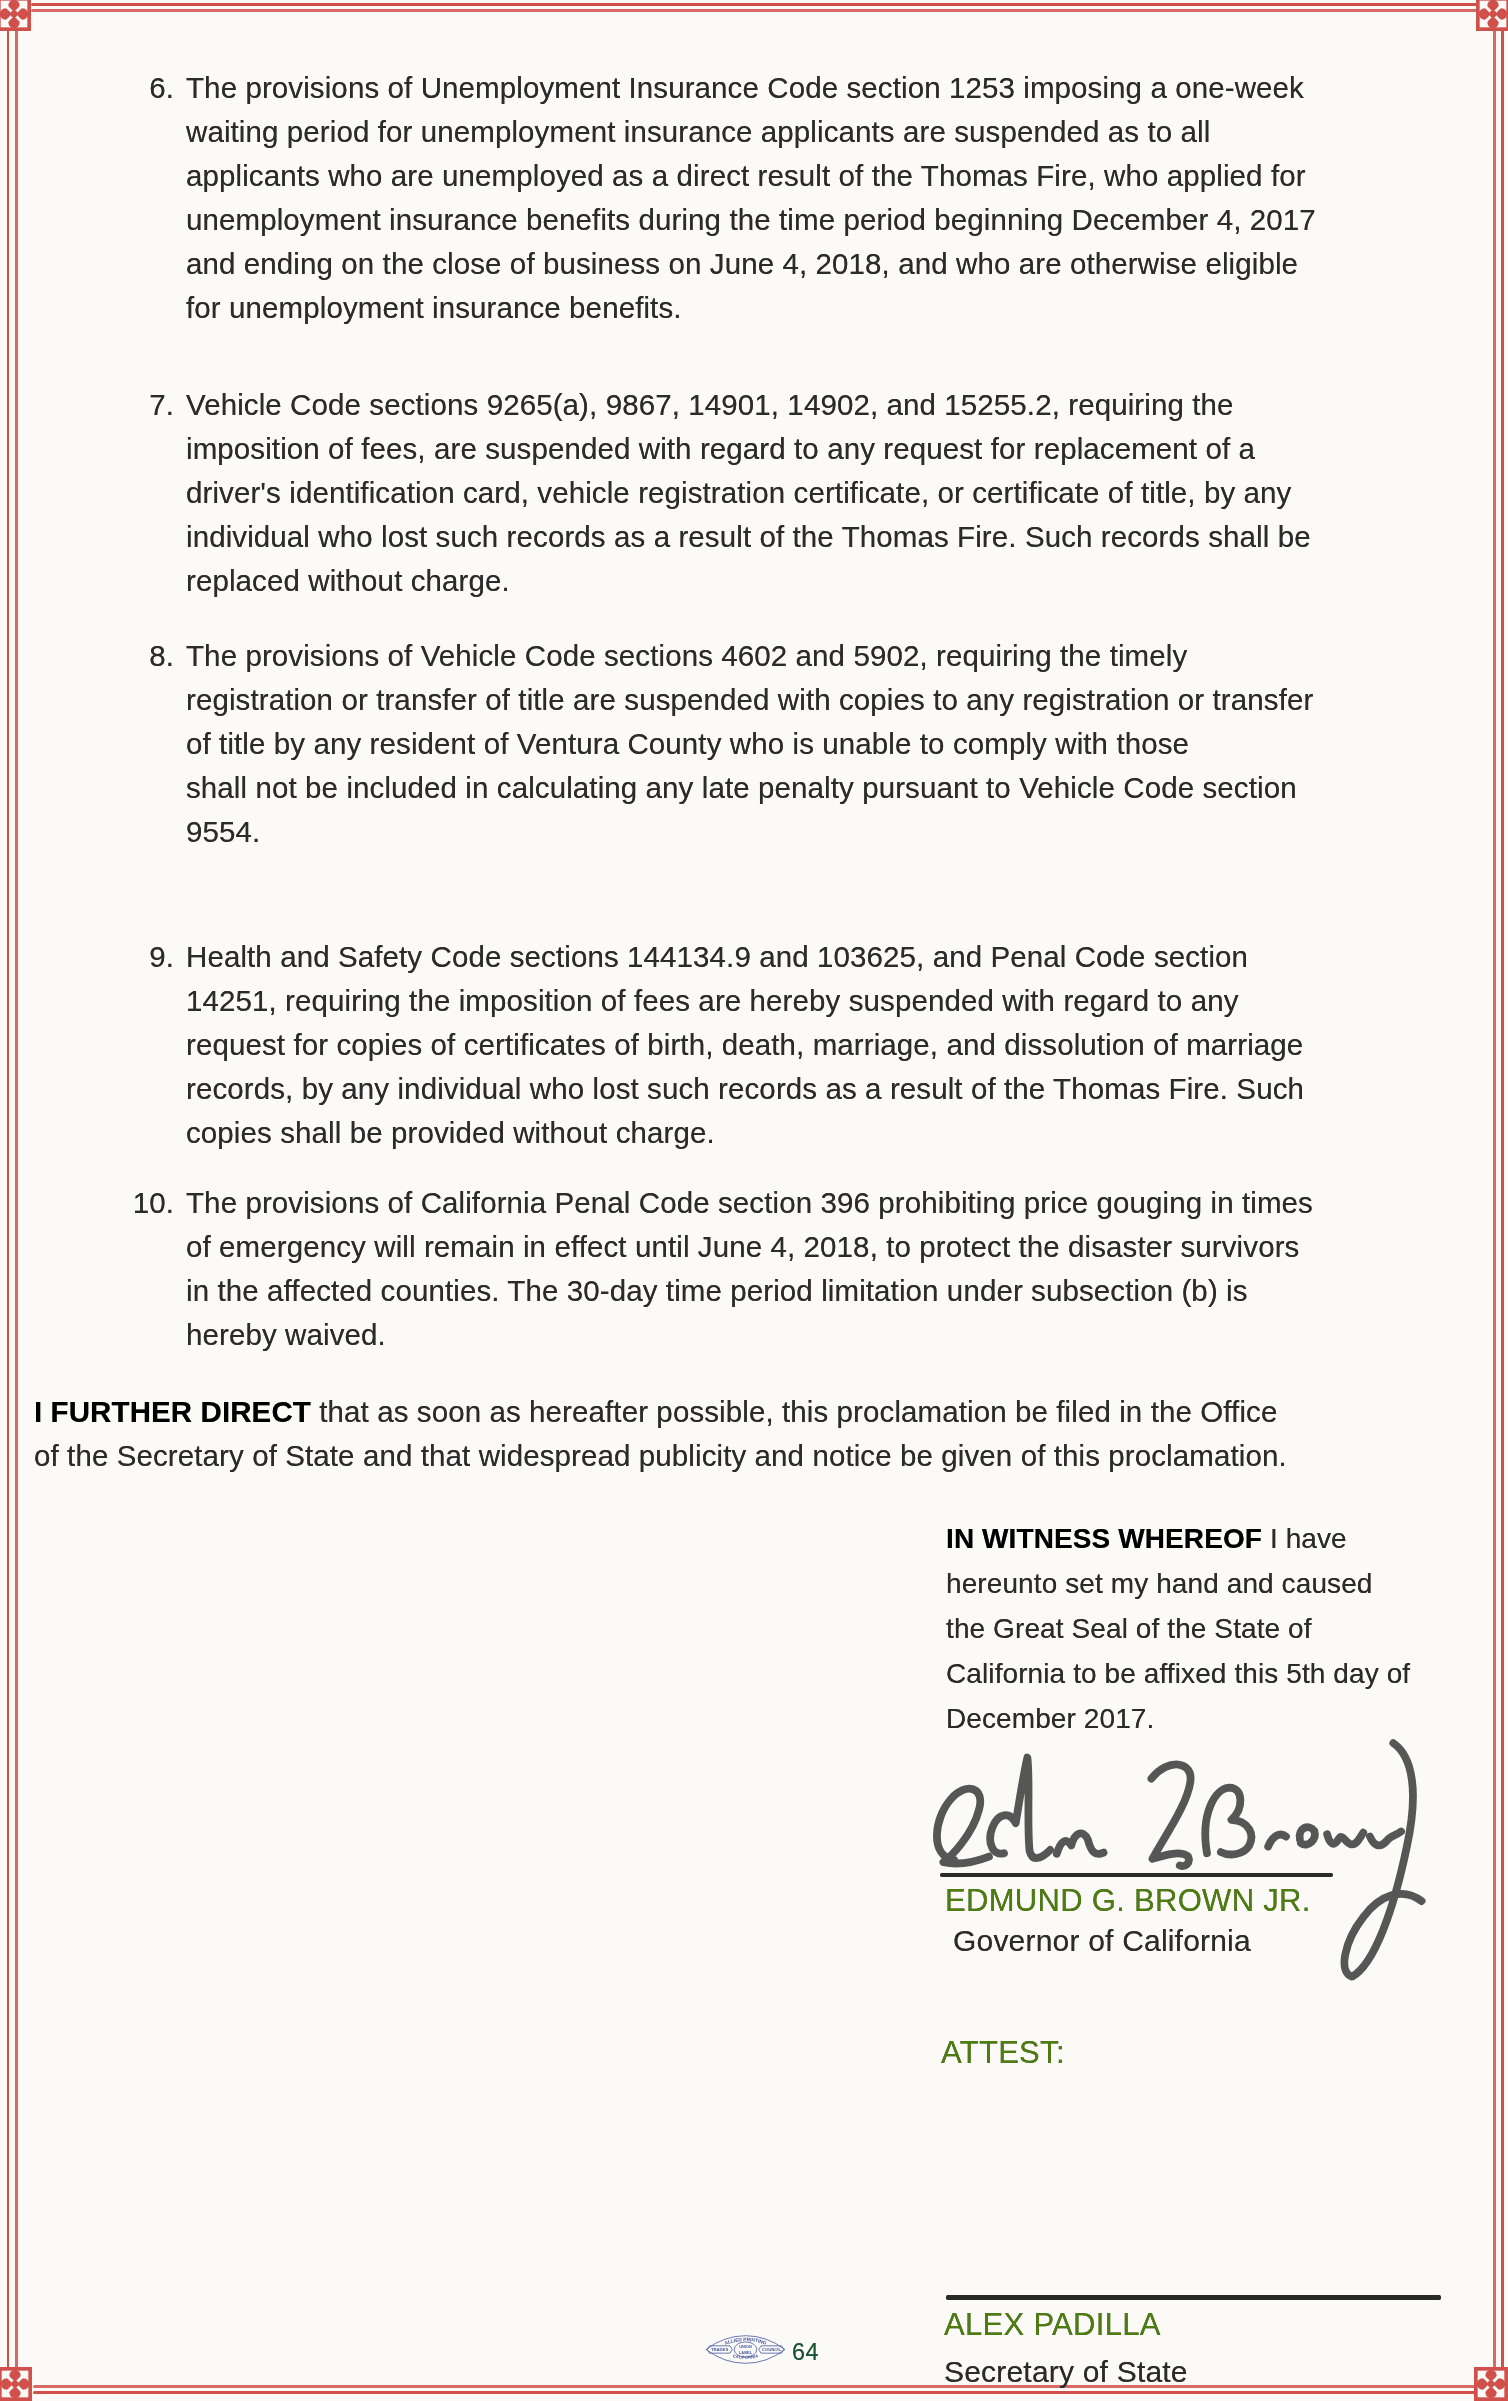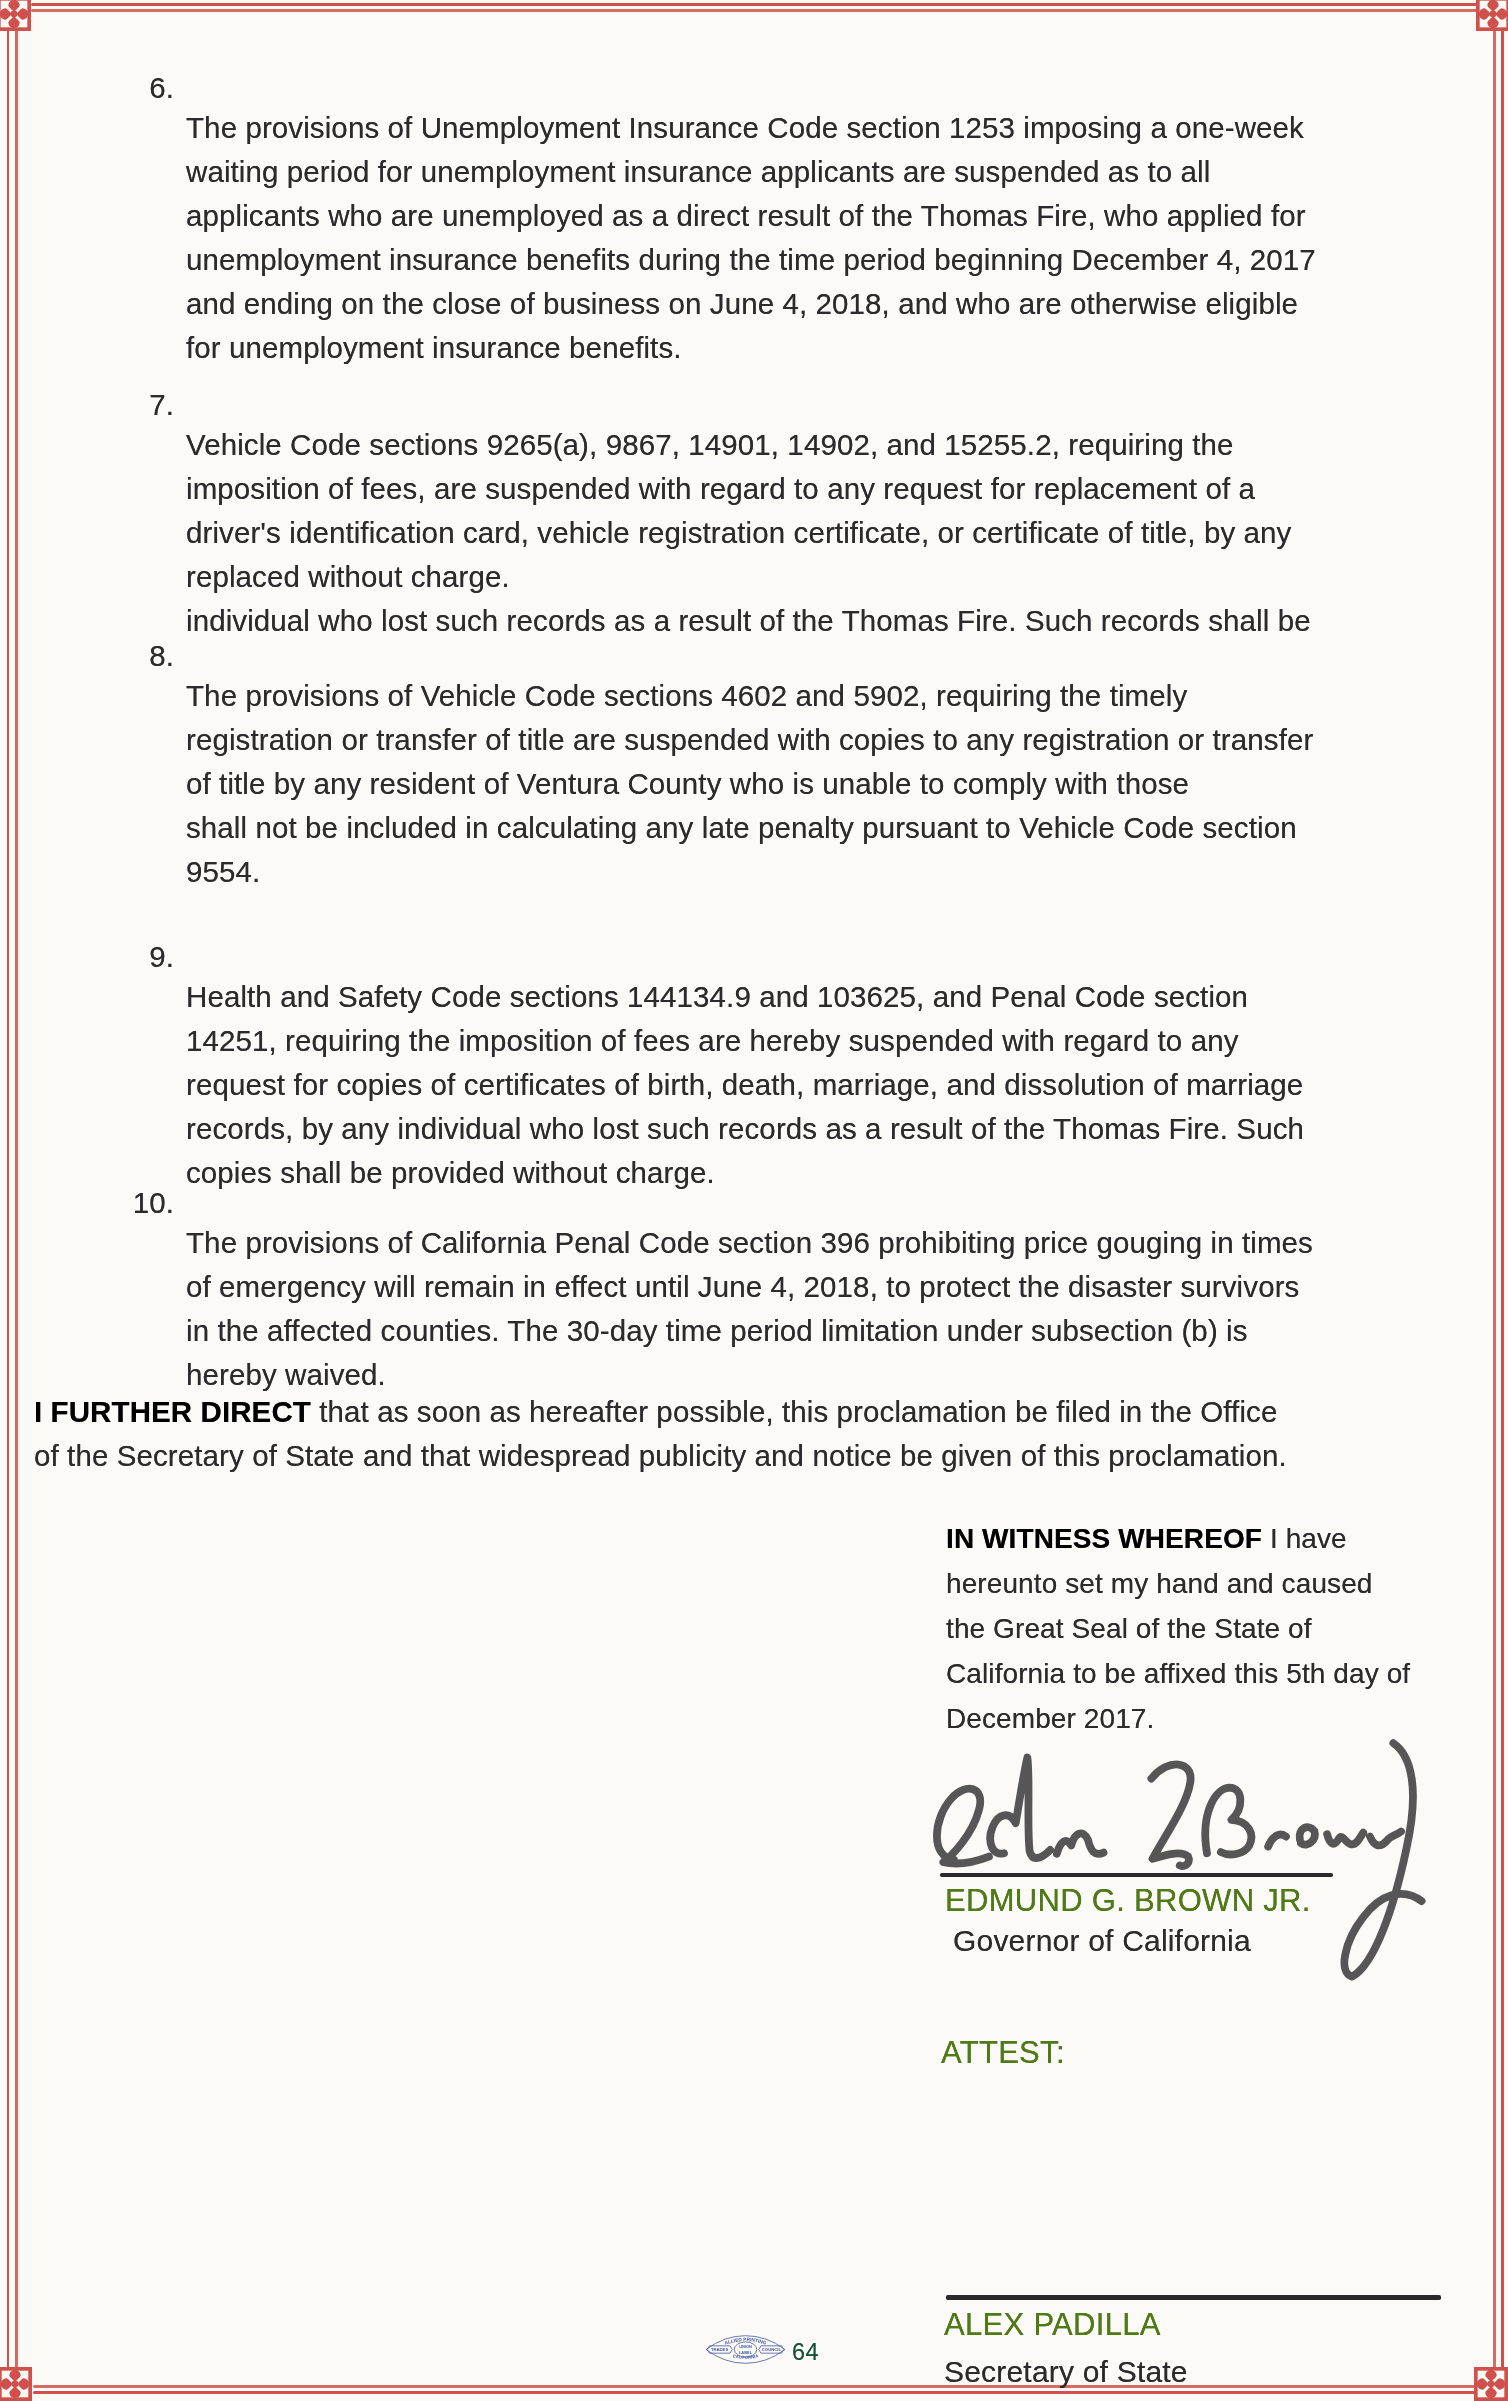--- a/index.html
+++ b/index.html
@@ -14,21 +14,21 @@
   .abs{position:absolute;}
   
   .bline{position:absolute;background:#d0504b;border-radius:1.7px;}
   .bline.soft{opacity:.85;}
   .corner{position:absolute;width:34px;height:34px;}
   
   .doc-text{font-size:29.5px;line-height:44px;letter-spacing:0.1px;
     text-shadow:0 0 0.6px rgba(25,25,25,.7);}
   .item{position:absolute;left:0;width:1509px;}
   .item .num{position:absolute;left:0;top:0;width:174px;text-align:right;}
-  .item .lines{margin-left:186px;margin-top:40px;}
+  .item .lines{margin-left:186px;}
   .ln{white-space:nowrap;}
   .b{font-weight:700;color:#000000;}
   .witness{font-size:28px;line-height:45px;letter-spacing:0.1px;
     text-shadow:0 0 0.6px rgba(25,25,25,.7);}
   .cap{font-size:31px;letter-spacing:0.3px;white-space:nowrap;
     text-shadow:0 0 0.6px rgba(25,25,25,.7);color:#4d7c0f;}
   .cap2{font-size:30px;letter-spacing:0.2px;white-space:nowrap;
     text-shadow:0 0 0.6px rgba(25,25,25,.7);color:#2b2b2b;}
   .rule{position:absolute;background:#2a2a2a;border-radius:1.7px;}
   .stamp-num{font-size:23.4px;color:#14532d;letter-spacing:0.6px;
@@ -102,22 +102,22 @@
     <div class="ln">for unemployment insurance benefits.</div>
   </div>
 </div>
 
 <div class="item doc-text" style="top:383px;">
   <div class="num">7.</div>
   <div class="lines">
     <div class="ln">Vehicle Code sections 9265(a), 9867, 14901, 14902, and 15255.2, requiring the</div>
     <div class="ln">imposition of fees, are suspended with regard to any request for replacement of a</div>
     <div class="ln">driver's identification card, vehicle registration certificate, or certificate of title, by any</div>
+    <div class="ln">individual who lost such records as a result of the Thomas Fire. Such records shall be</div>
     <div class="ln">replaced without charge.</div>
-    <div class="ln">individual who lost such records as a result of the Thomas Fire. Such records shall be</div>
   </div>
 </div>
 
 <div class="item doc-text" style="top:634px;">
   <div class="num">8.</div>
   <div class="lines">
     <div class="ln">The provisions of Vehicle Code sections 4602 and 5902, requiring the timely</div>
     <div class="ln">registration or transfer of title are suspended with copies to any registration or transfer</div>
     <div class="ln">of title by any resident of Ventura County who is unable to comply with those</div>
     <div class="ln">shall not be included in calculating any late penalty pursuant to Vehicle Code section</div>

